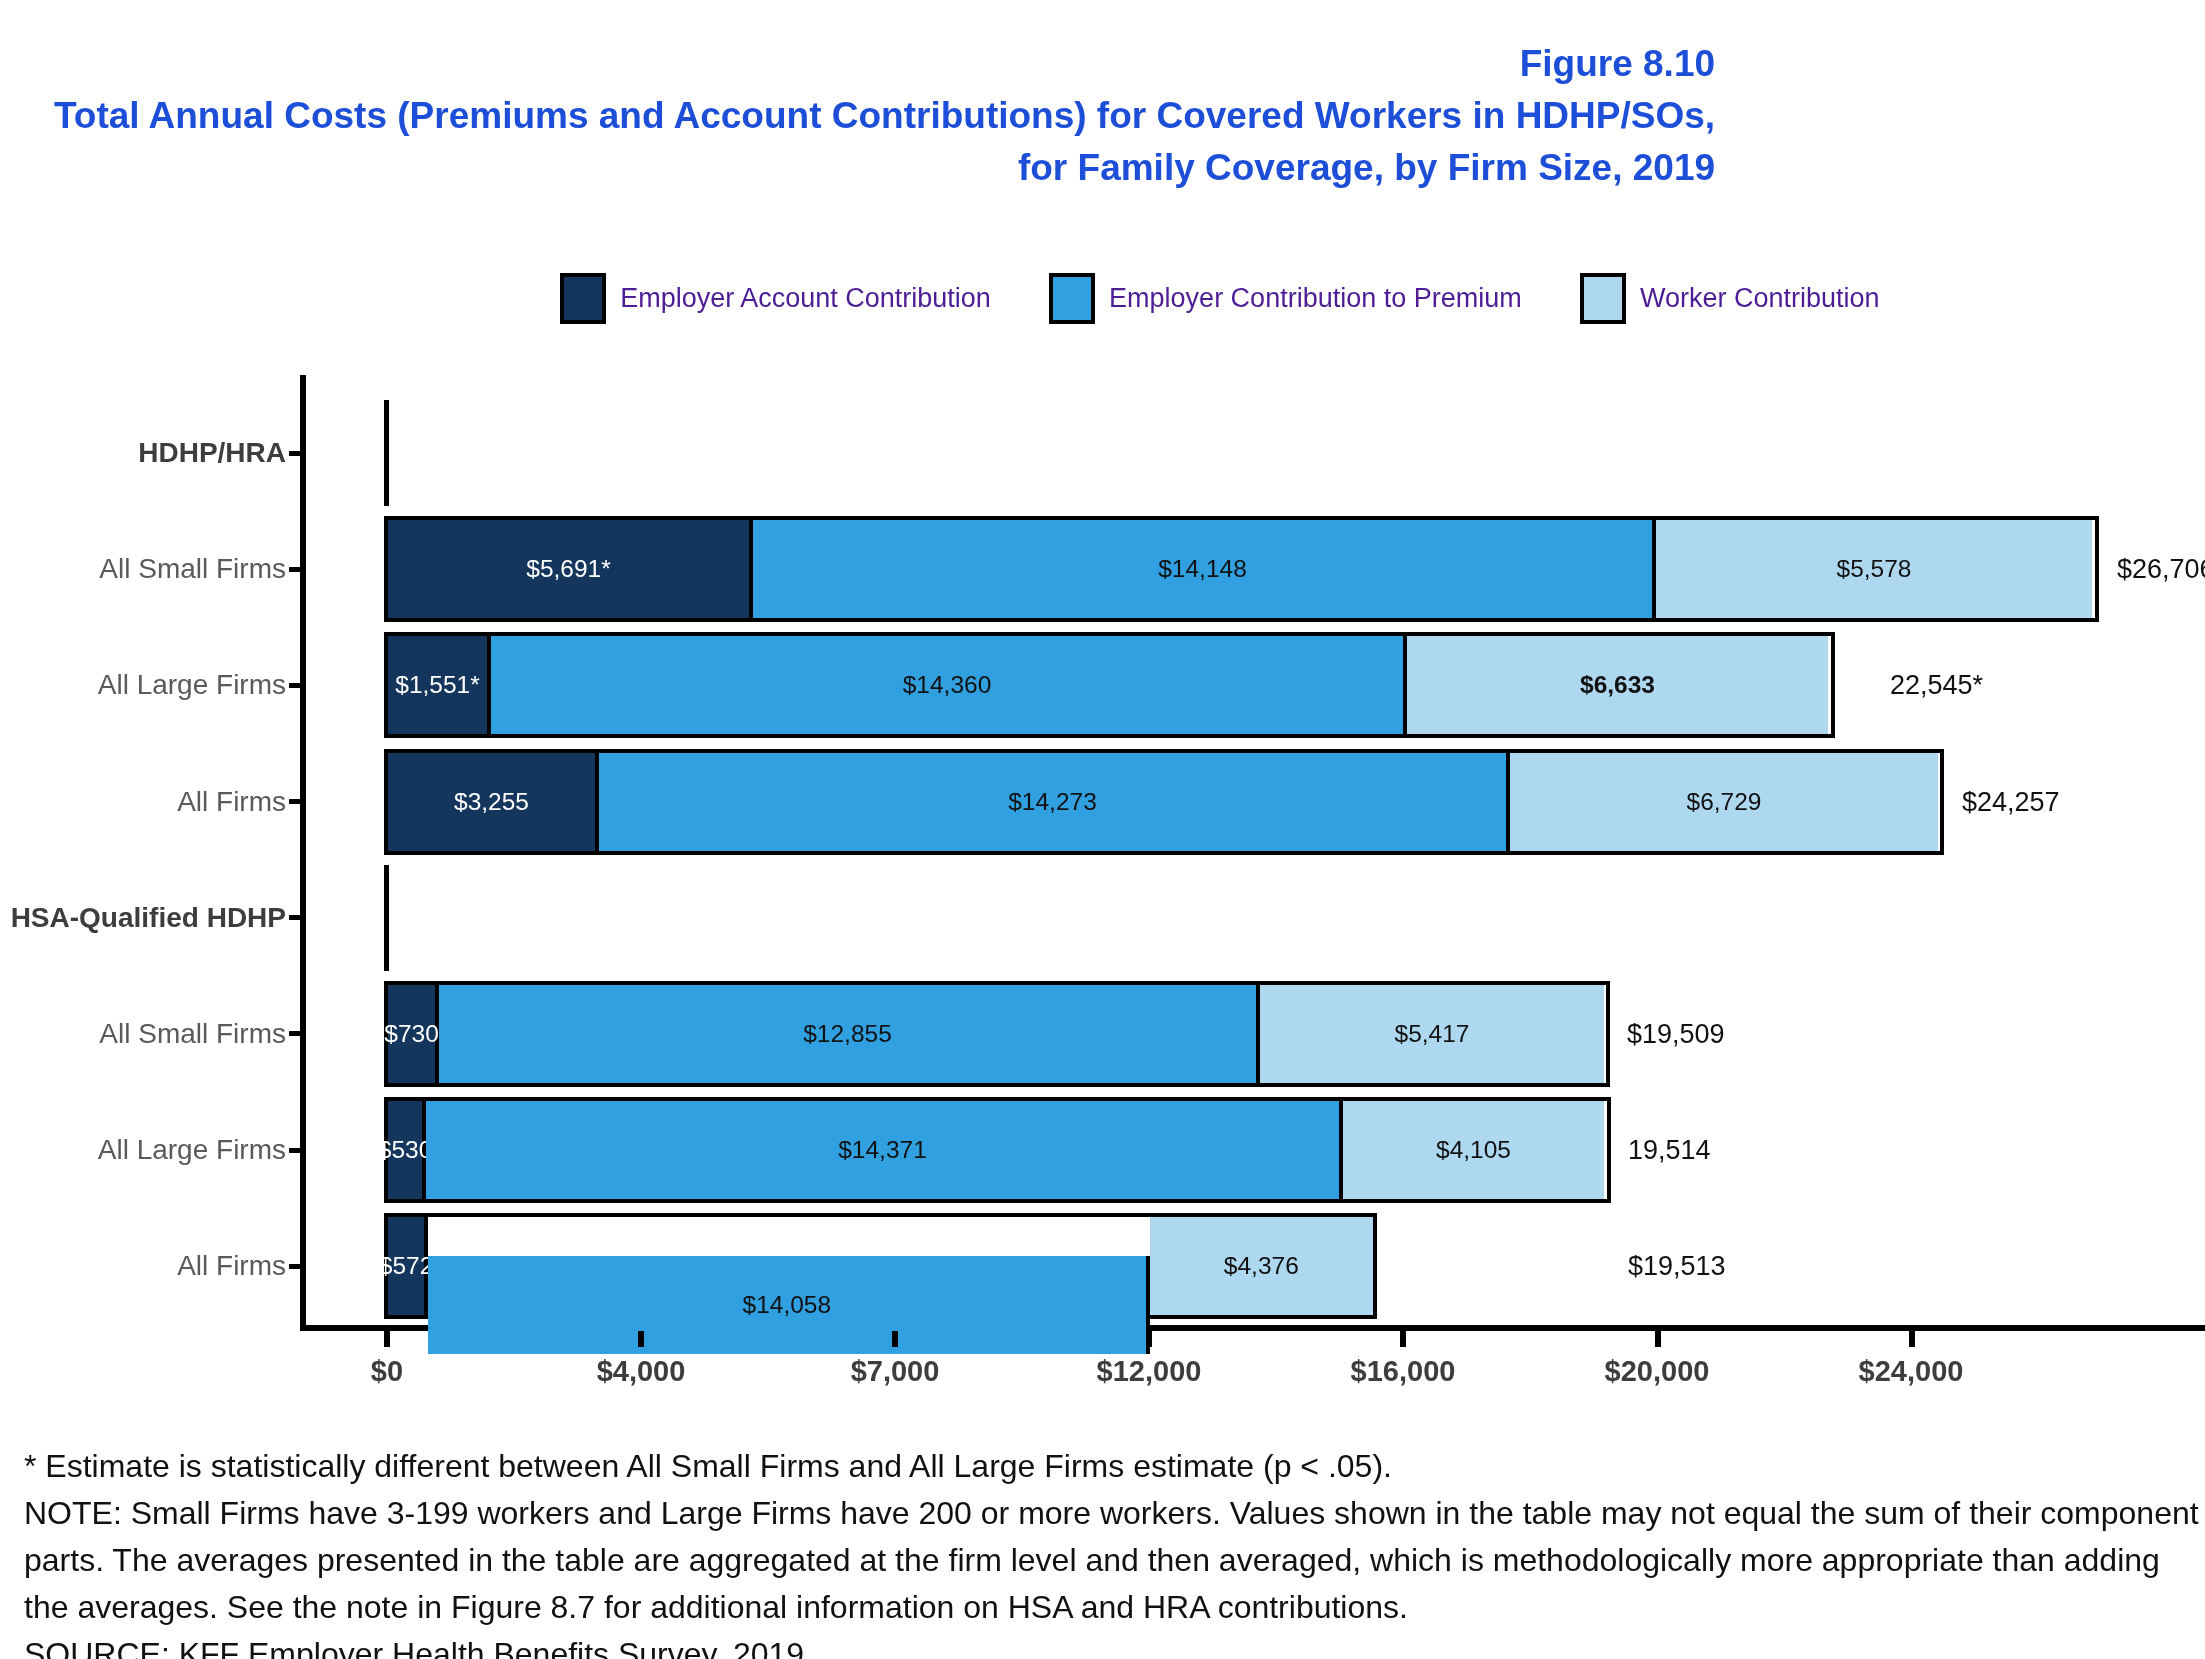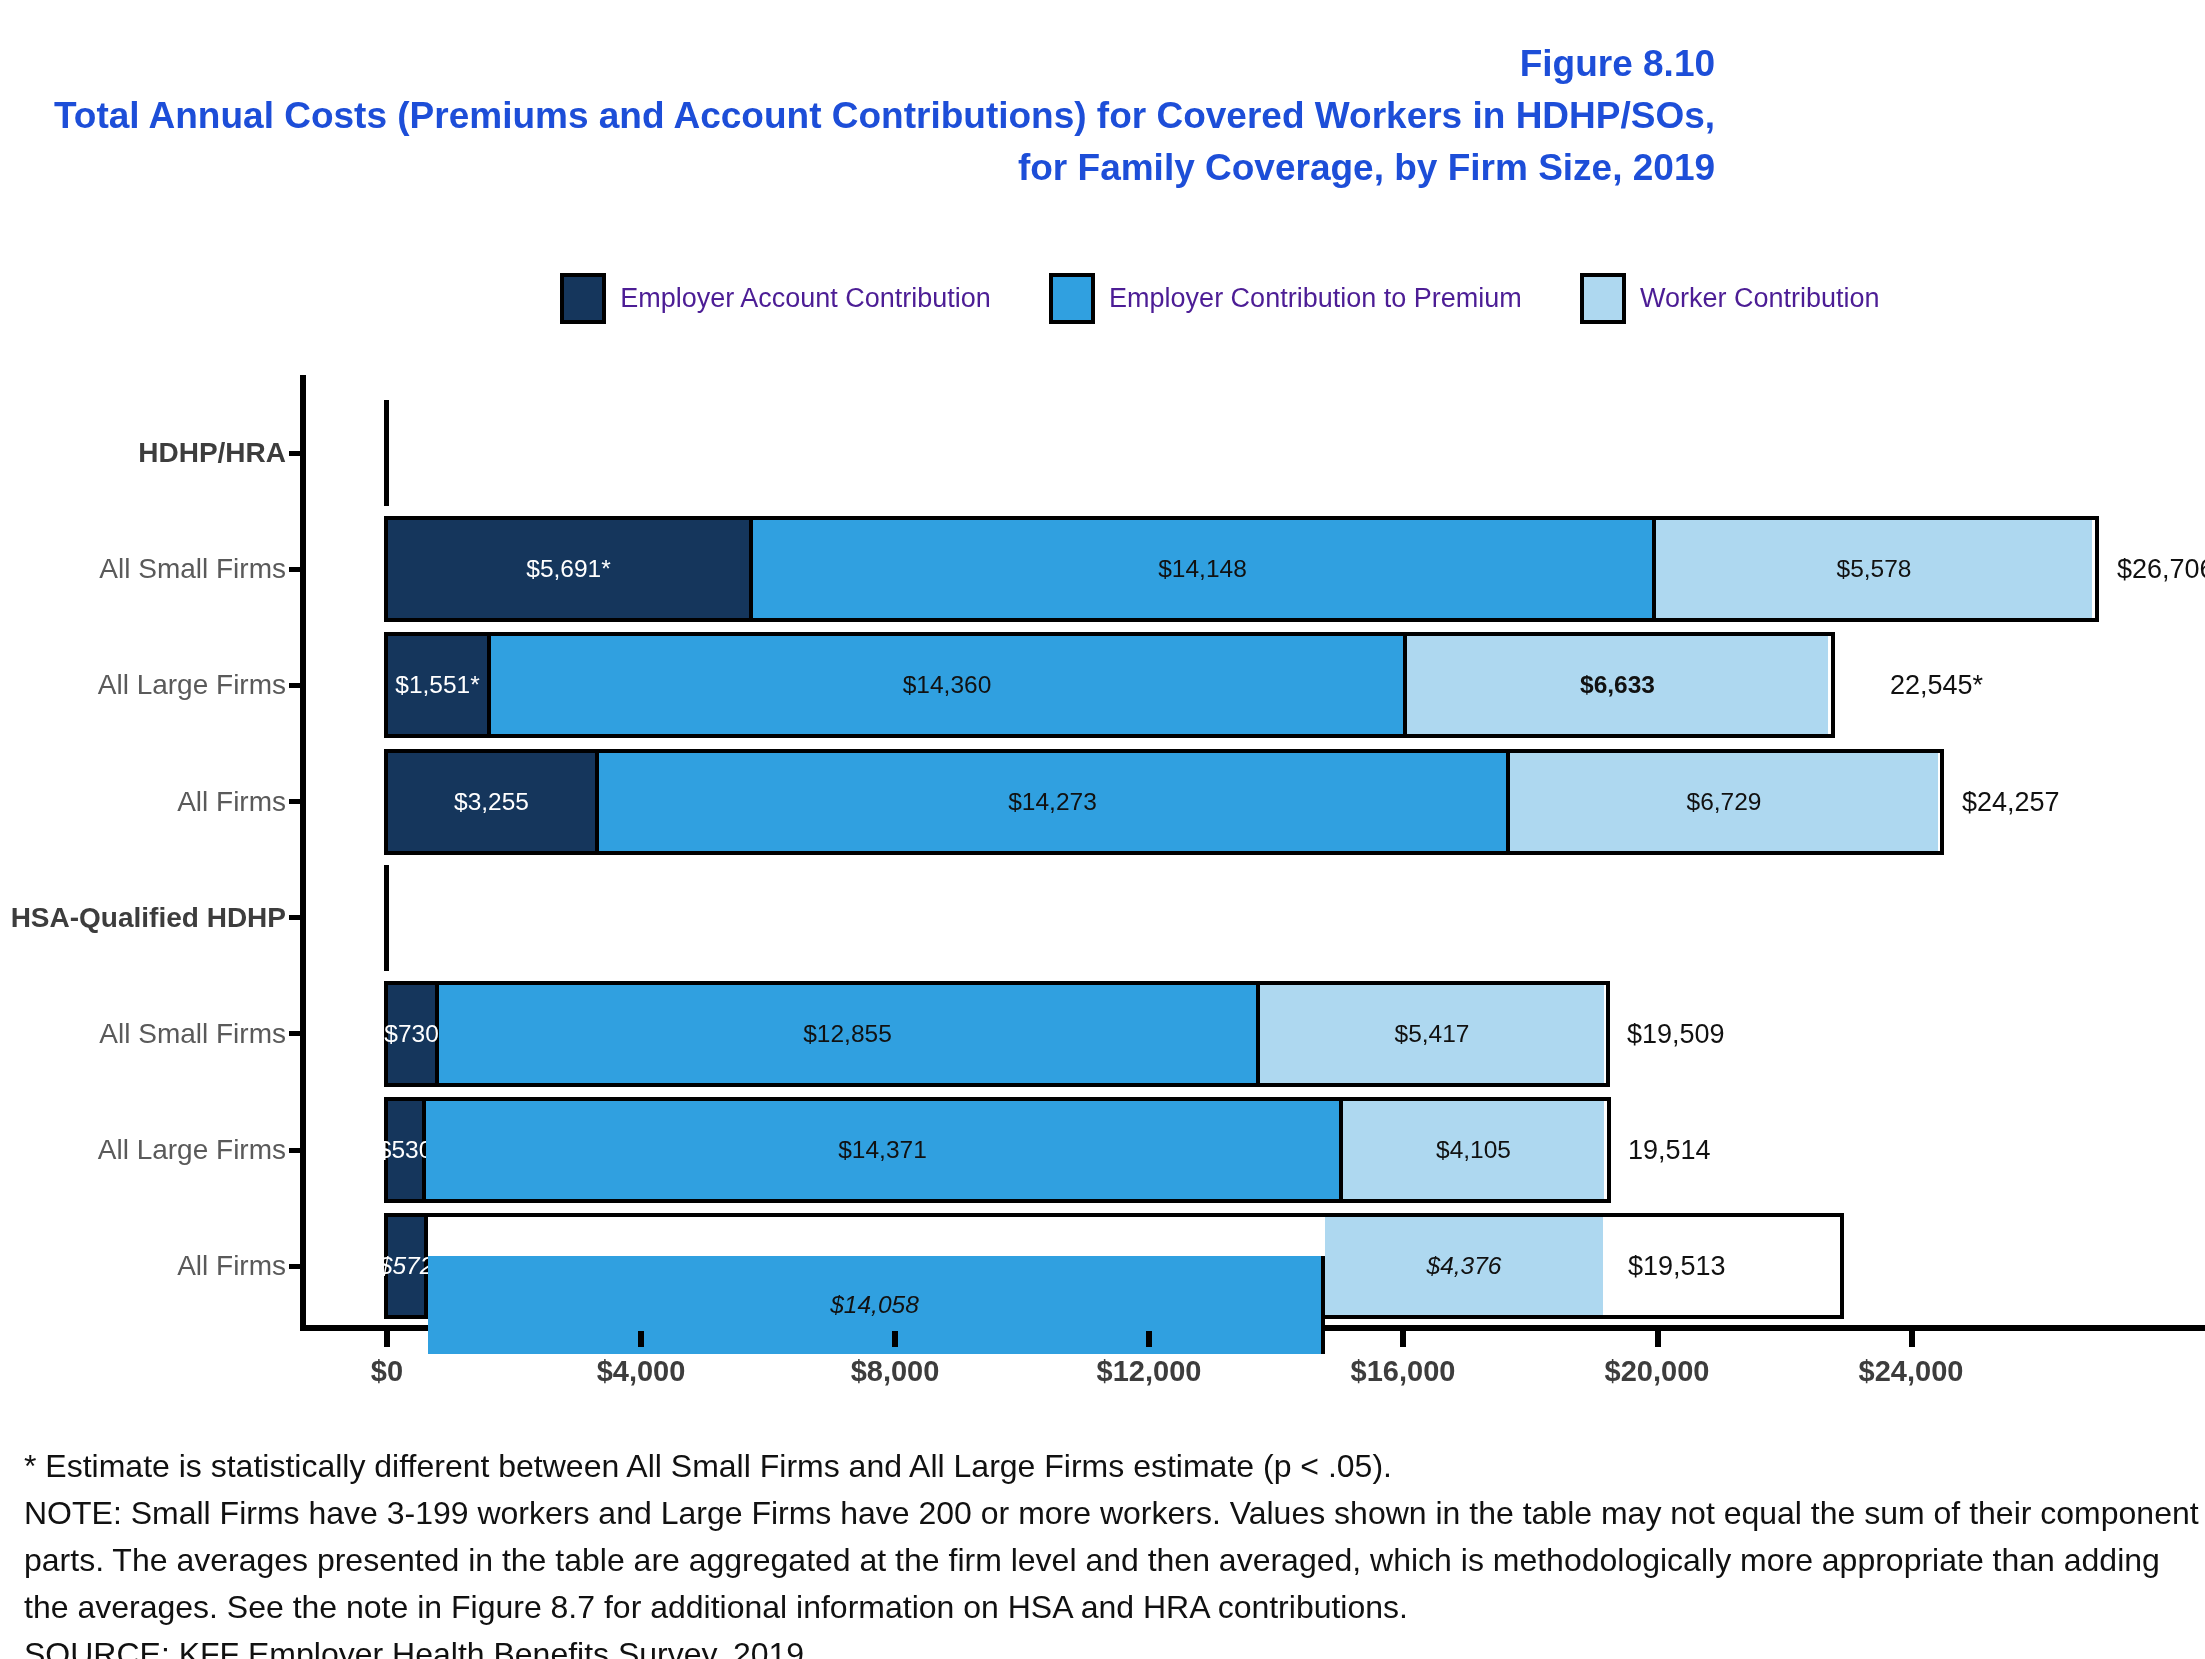--- a/index.html
+++ b/index.html
@@ -139,38 +139,38 @@
         <div class="seg divider" style="width: 913px; background: rgb(48, 160, 224);">
           <span class="seg-label on-light">$14,371</span>
         </div>
         <div class="seg" style="width: 261px; background: rgb(174, 216, 240);">
           <span class="seg-label on-light">$4,105</span>
         </div>
       </div>
       <div class="total-label" style="left: 1628px; top: 1134px;">19,514</div>
       <div class="y-label" style="top: 1247px;">All Firms</div>
       <div class="y-tick" style="top: 1264px;"></div>
-      <div class="bar" style="top: 1213px; width: 1460px; font-style: italic;">
+      <div class="bar" style="top: 1213px; width: 993px;">
         <div class="seg divider" style="width: 36px; background: rgb(21, 54, 92);">
           <span class="seg-label on-dark">$572</span>
         </div>
         <div class="seg divider" style="width: 893px; background: rgb(48, 160, 224); margin-top: 39px;">
           <span class="seg-label on-light">$14,058</span>
         </div>
         <div class="seg" style="width: 278px; background: rgb(174, 216, 240);">
           <span class="seg-label on-light">$4,376</span>
         </div>
       </div>
       <div class="total-label" style="left: 1628px; top: 1250px;">$19,513</div>
       <div class="x-tick" style="left: 384px;"></div>
       <div class="x-tick-label" style="left: 292px;">$0</div>
       <div class="x-tick" style="left: 638px;"></div>
       <div class="x-tick-label" style="left: 546px;">$4,000</div>
       <div class="x-tick" style="left: 892px;"></div>
-      <div class="x-tick-label" style="left: 800px;">$8,000</div>
+      <div class="x-tick-label" style="left: 800px;">$7,000</div>
       <div class="x-tick" style="left: 1146px;"></div>
       <div class="x-tick-label" style="left: 1054px;">$12,000</div>
       <div class="x-tick" style="left: 1400px;"></div>
       <div class="x-tick-label" style="left: 1308px;">$16,000</div>
       <div class="x-tick" style="left: 1655px;"></div>
       <div class="x-tick-label" style="left: 1562px;">$20,000</div>
       <div class="x-tick" style="left: 1909px;"></div>
       <div class="x-tick-label" style="left: 1816px;">$24,000</div>
     </div>
 

